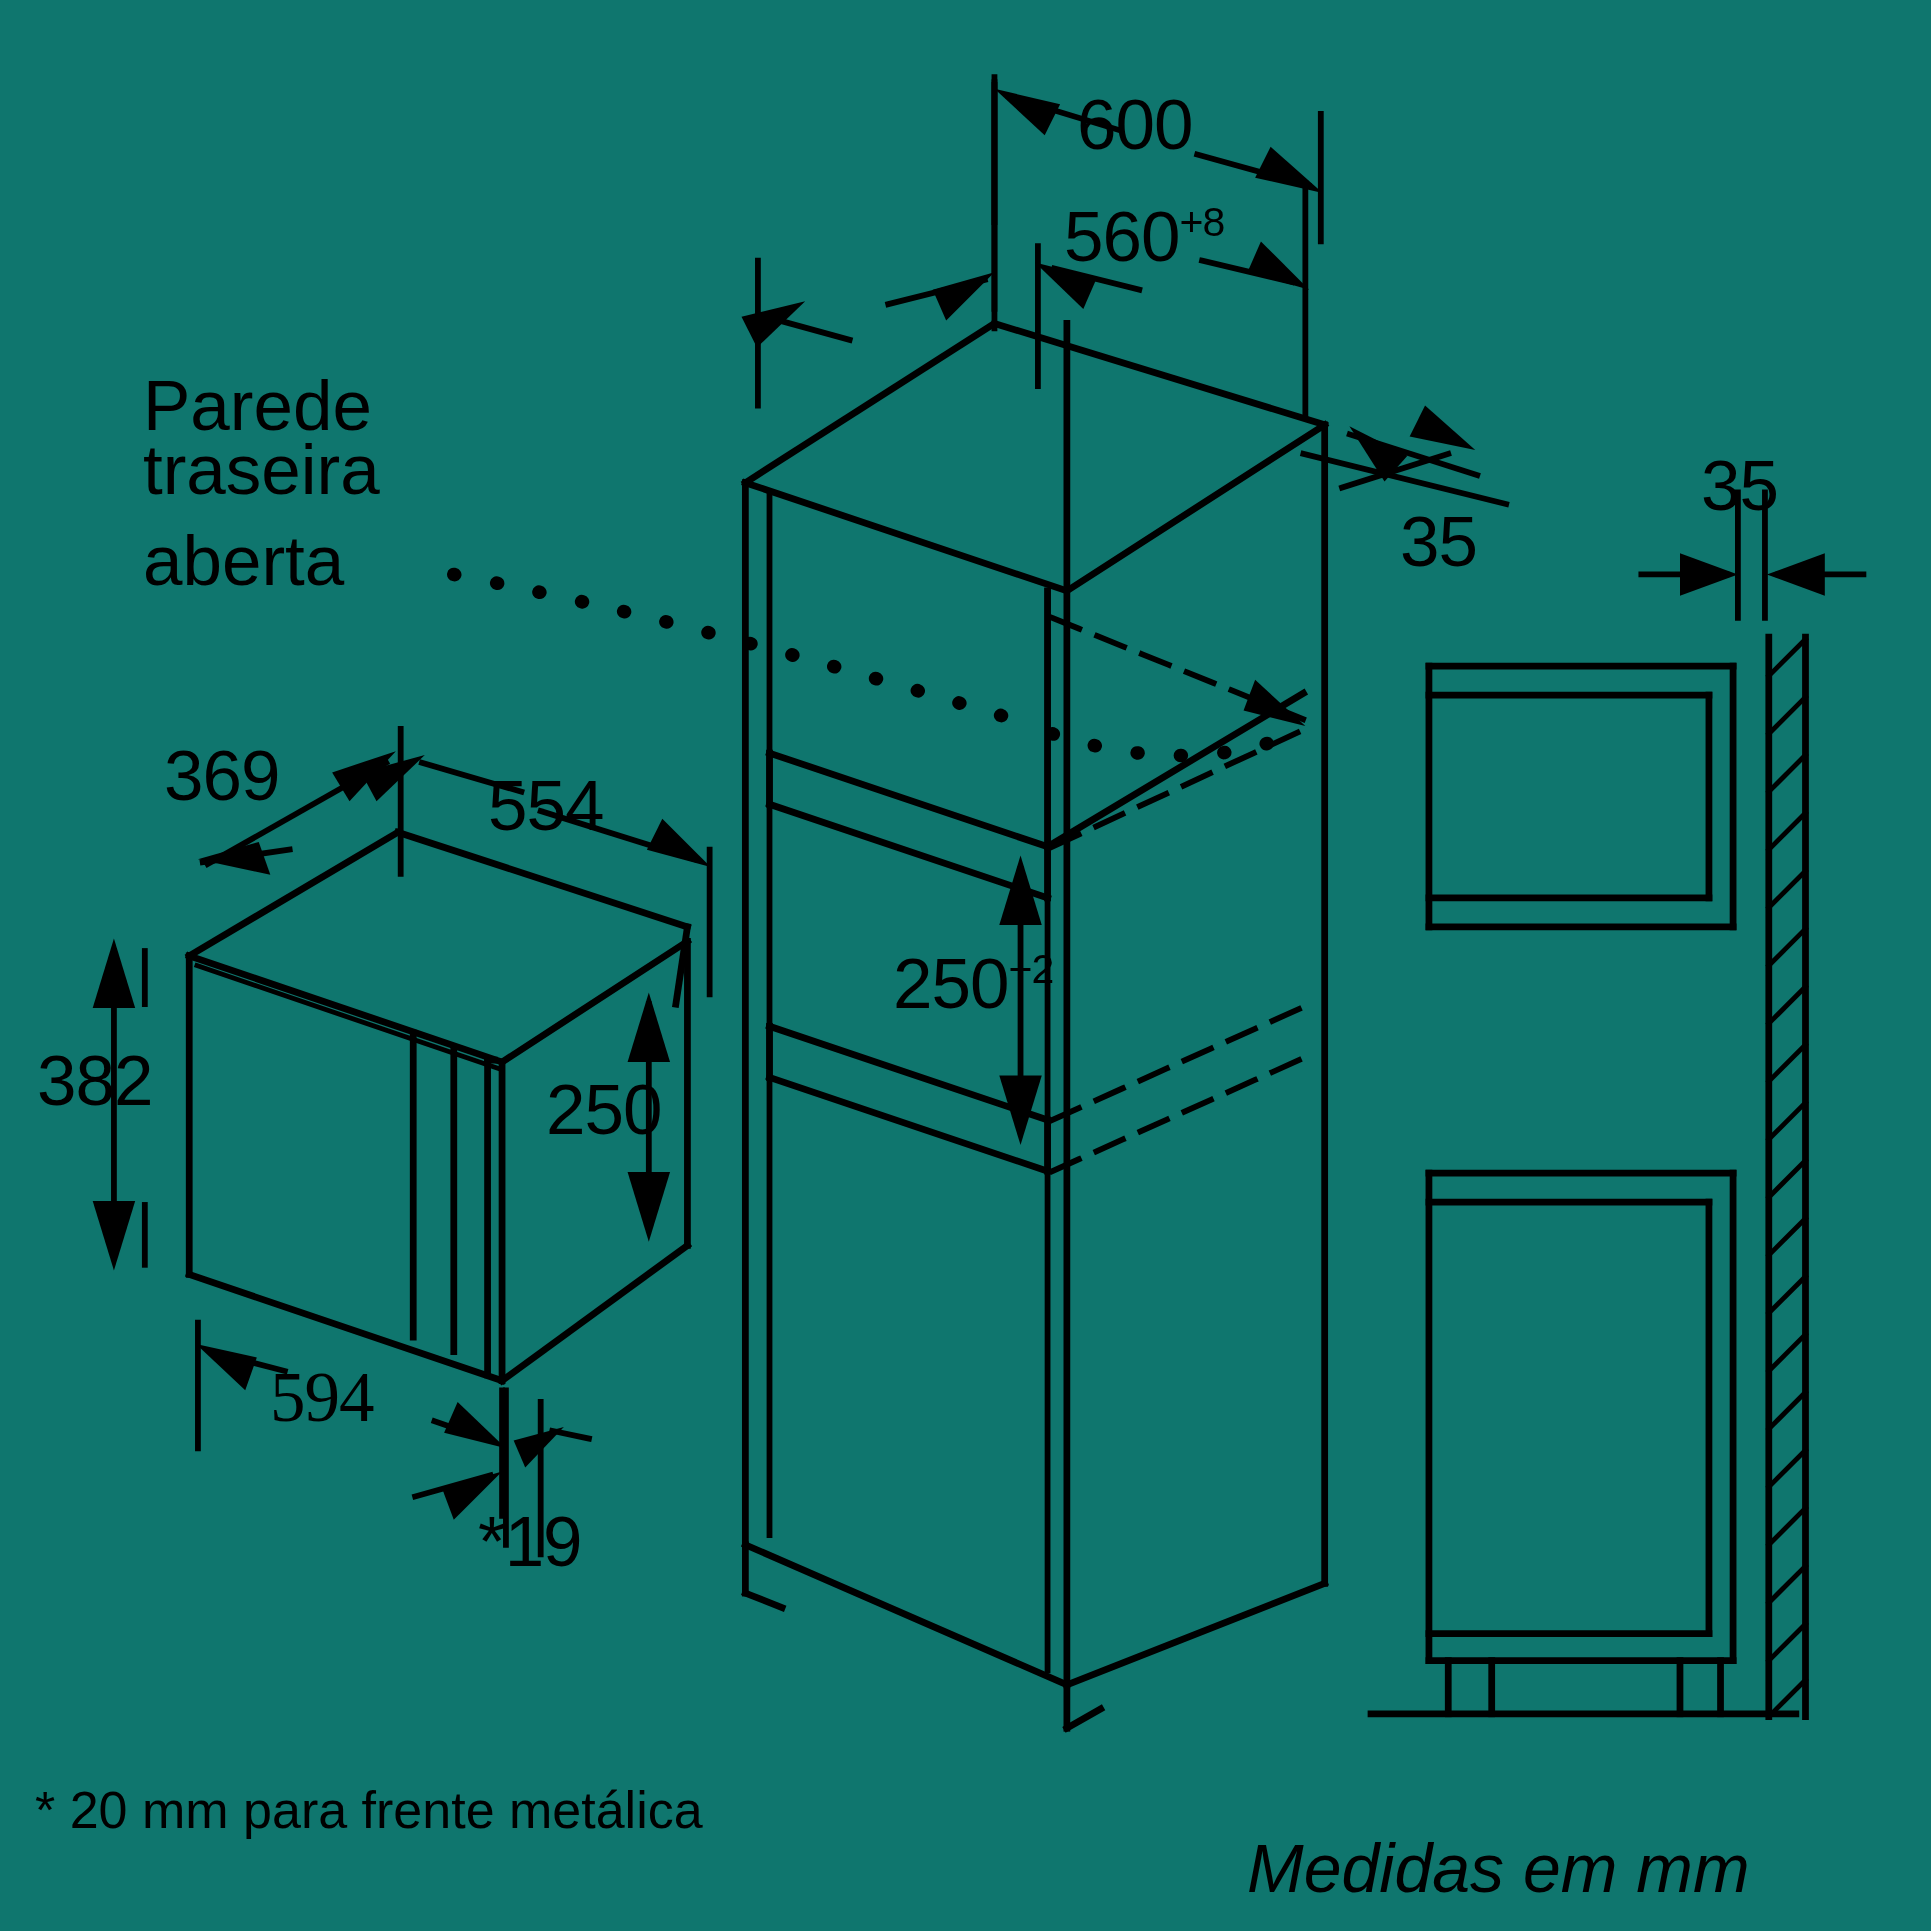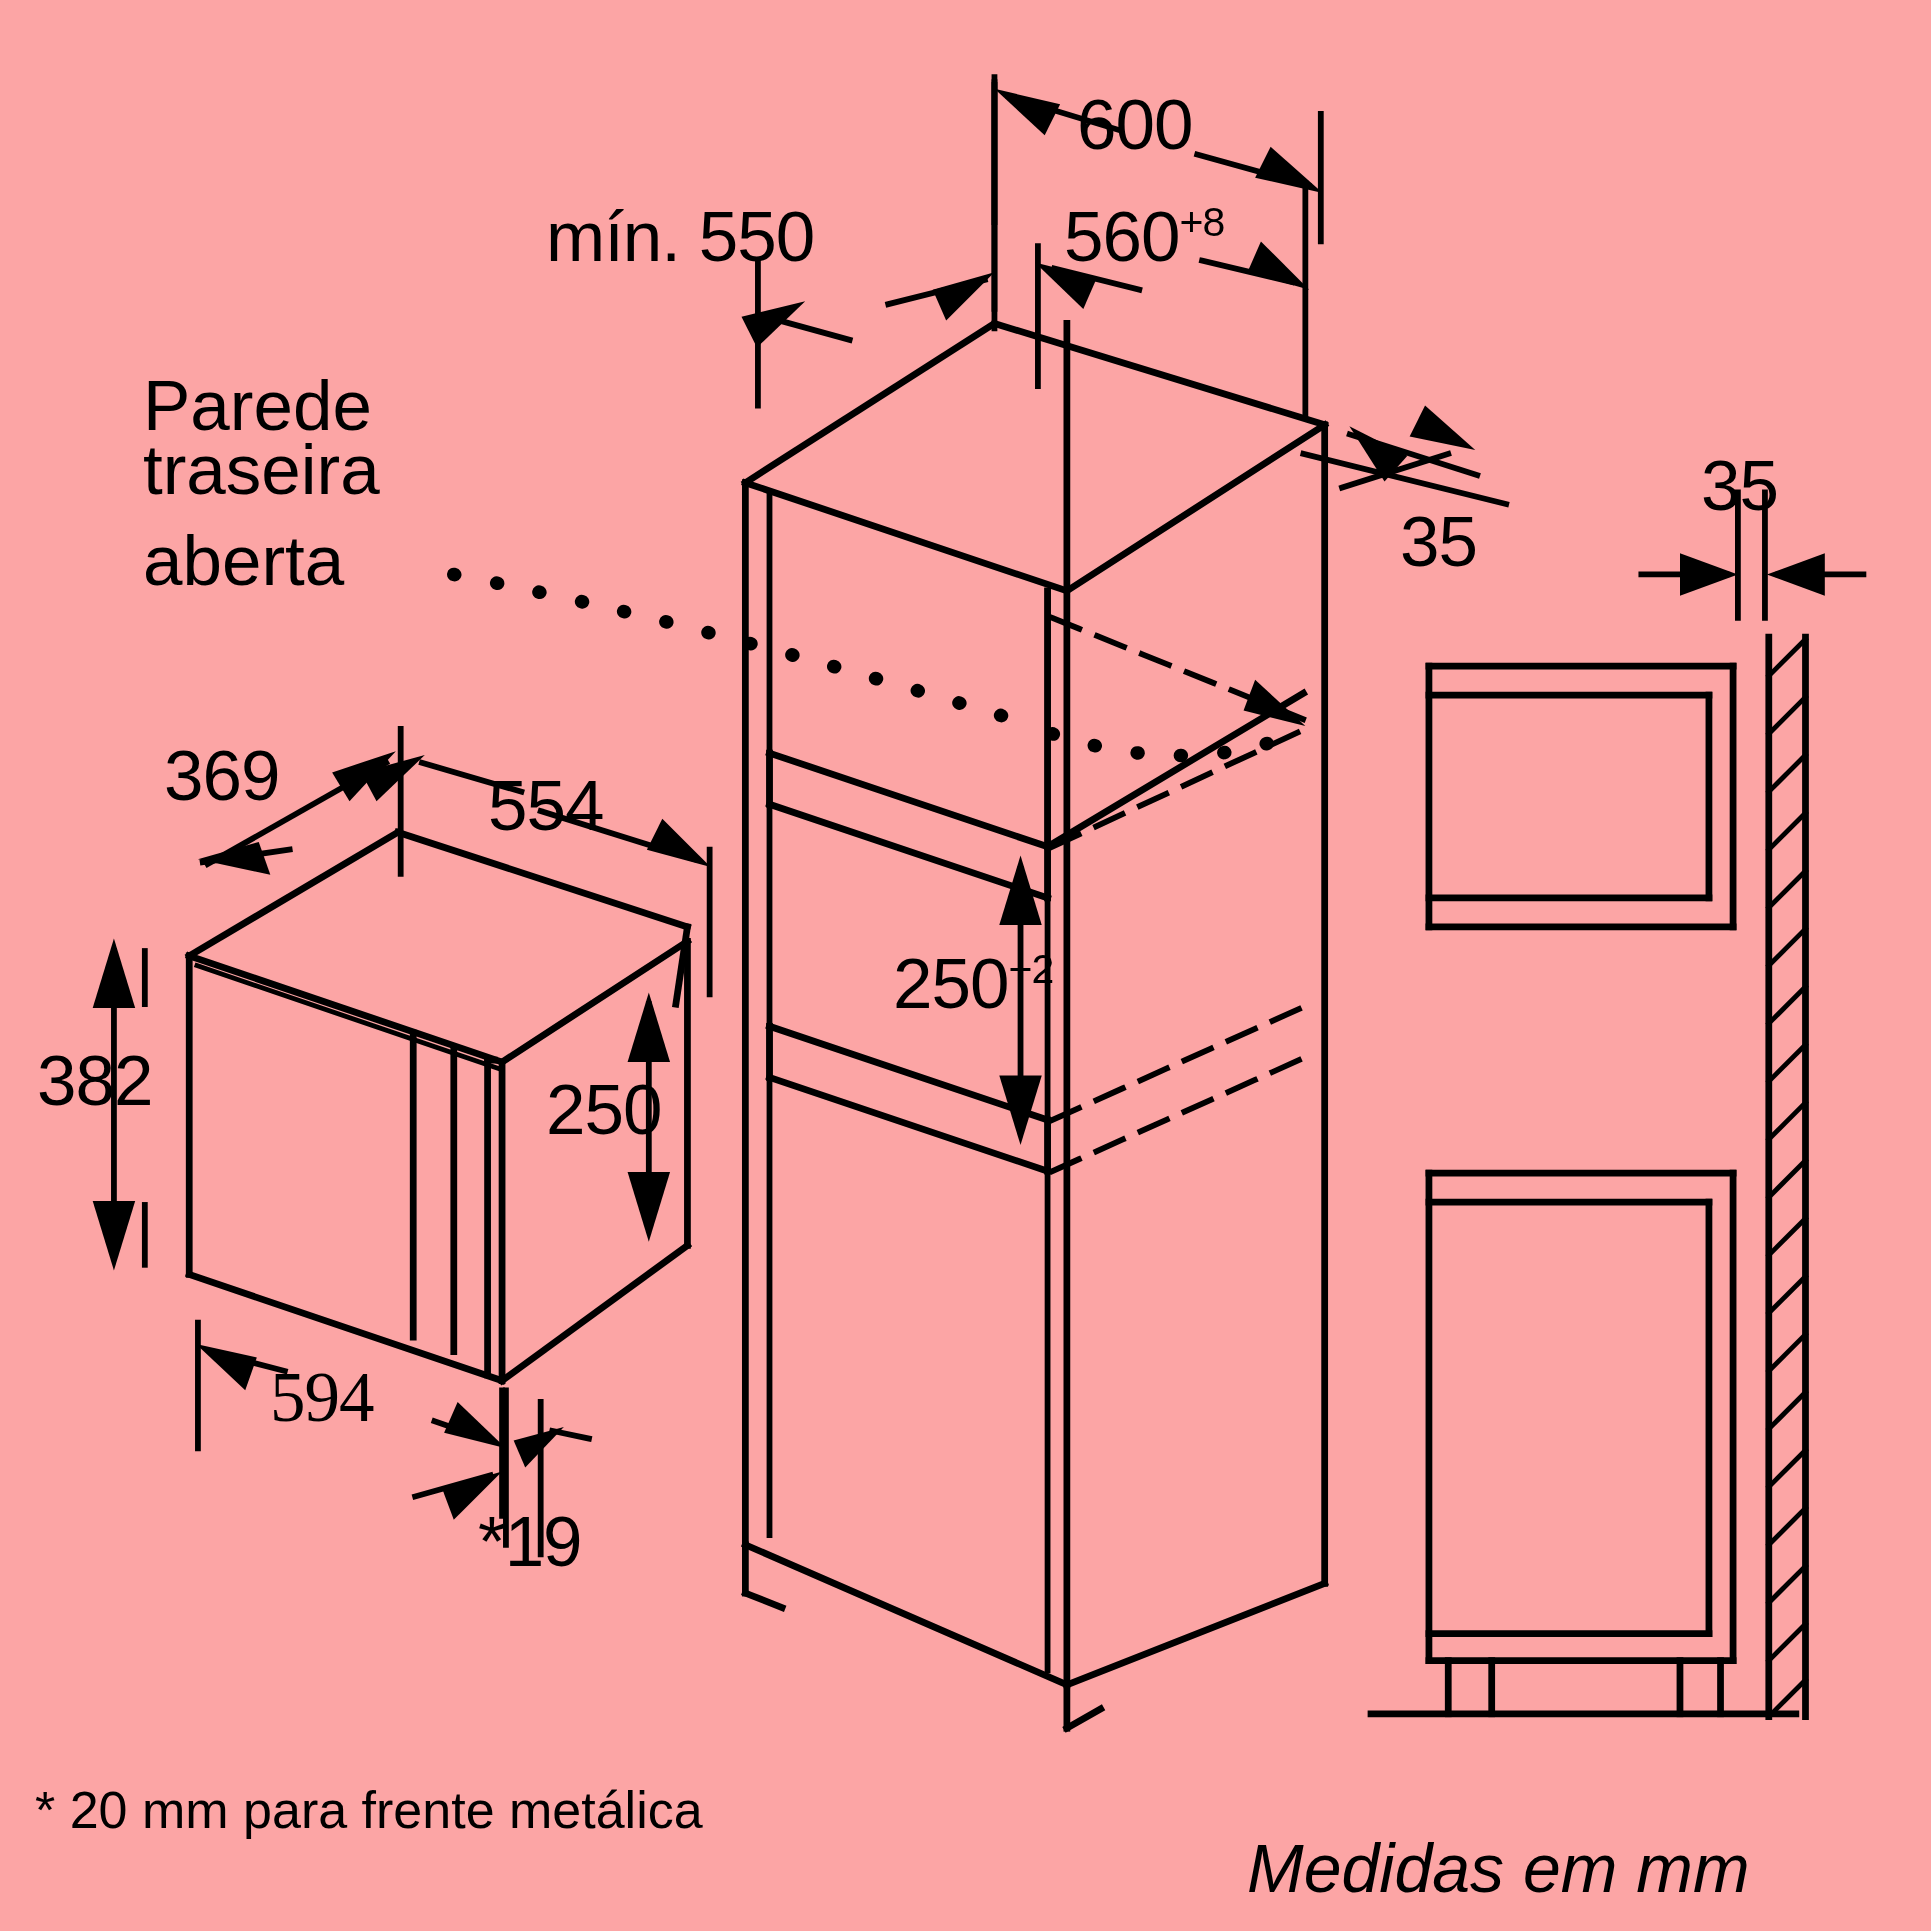--- a/index.html
+++ b/index.html
@@ -4,21 +4,21 @@
 <style>
   html, body {
     margin: 0;
     padding: 0;
     background: #ffffff;
   }
   #root {
     position: relative;
     width: 1931px;
     height: 1931px;
-    background: #fca5a5;
+    background: #0f766e;
     font-family: "Liberation Sans", sans-serif;
     color: #000000;
     overflow: hidden;
   }
   svg.drawing {
     position: absolute;
     left: 0;
     top: 0;
     width: 1931px;
     height: 1931px;
@@ -296,21 +296,20 @@
         <path d="M 470 595 C 700 640, 900 700, 1060 748"></path>
         <path d="M 1090 760 C 1180 790, 1270 790, 1340 760"></path>
       </g>
       <polygon points="1352,752 1288,736 1300,704" fill="#000000" stroke="none"></polygon>
 
     </g>
   </svg>
 
   <div class="lbl dim" style="left:1077px; top:89px;">600</div>
 
-  <div class="lbl dim" style="left:546px; top:201px;">mín. 550</div>
 
   <div class="lbl dim" style="left:1064px; top:201px;"><span>560</span><sup>+8</sup></div>
 
   <div class="lbl dim" style="left:1400px; top:506px;">35</div>
 
   <div class="lbl dim" style="left:1701px; top:450px;">35</div>
 
   <div class="lbl note" style="left:143px; top:338px;margin-top:28px;">Parede</div>
   <div class="lbl note" style="left:143px; top:430px;">traseira</div>
   <div class="lbl note" style="left:143px; top:521px;">aberta</div>

